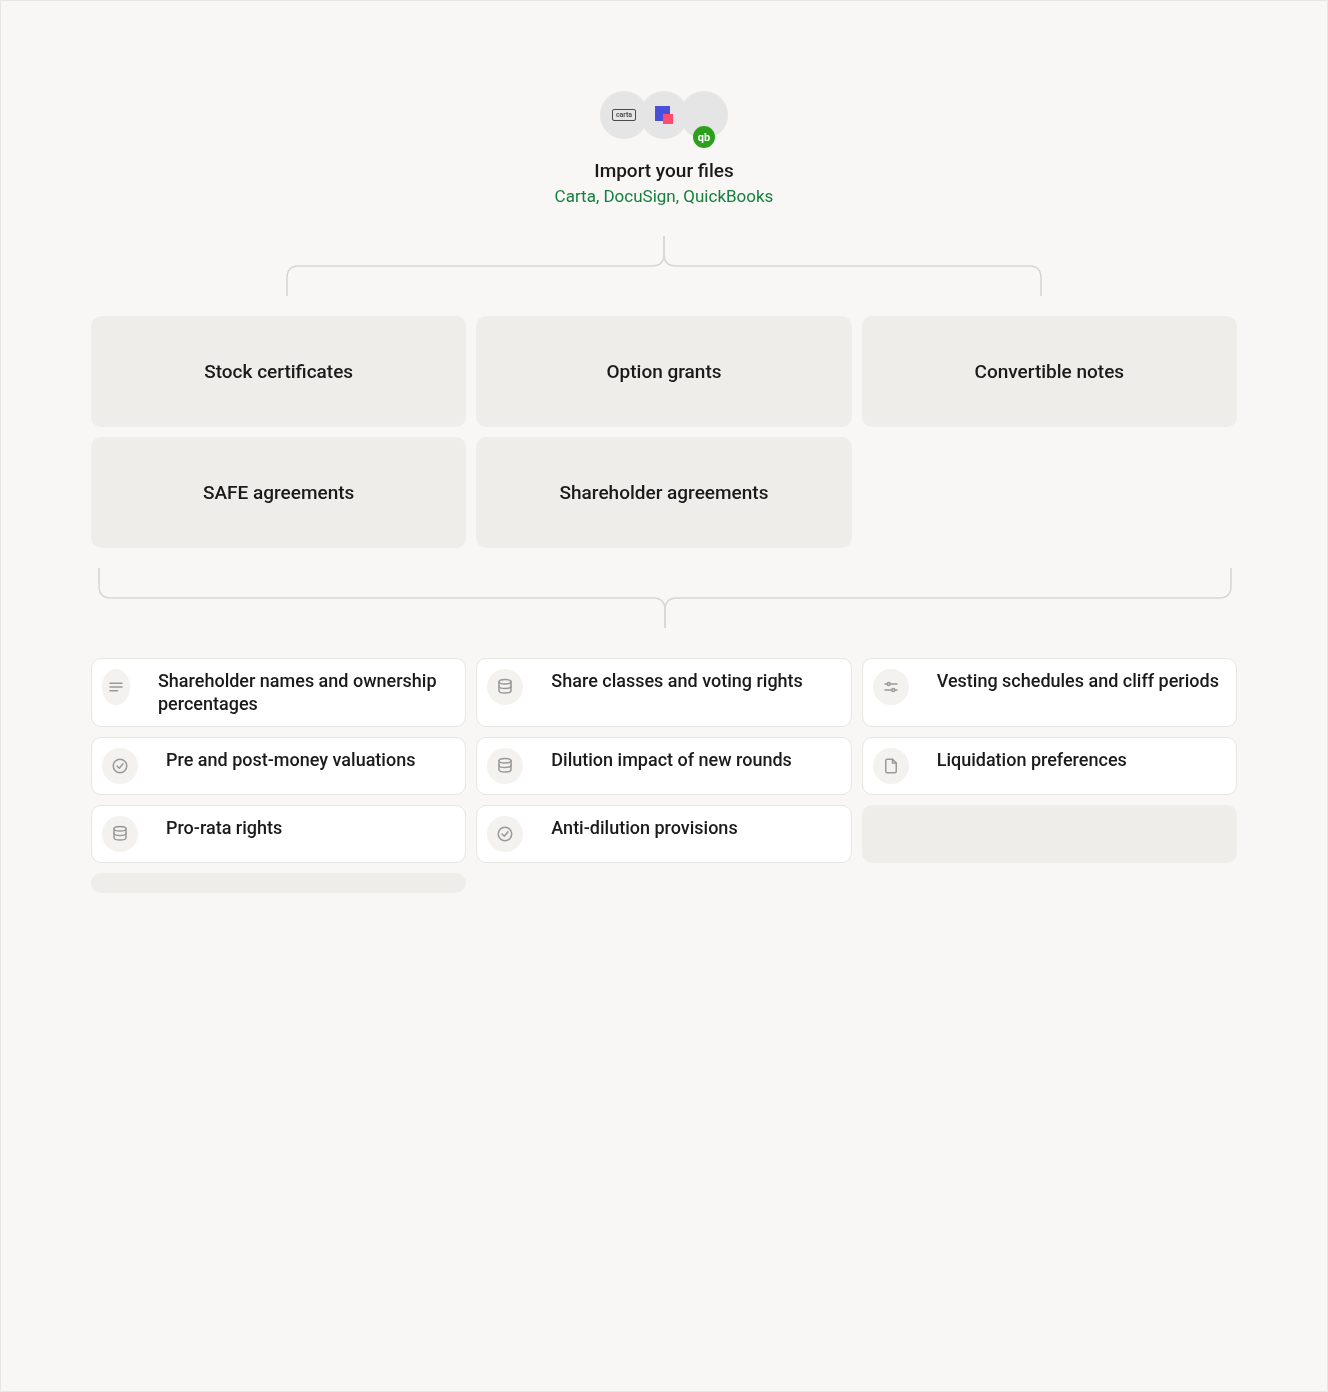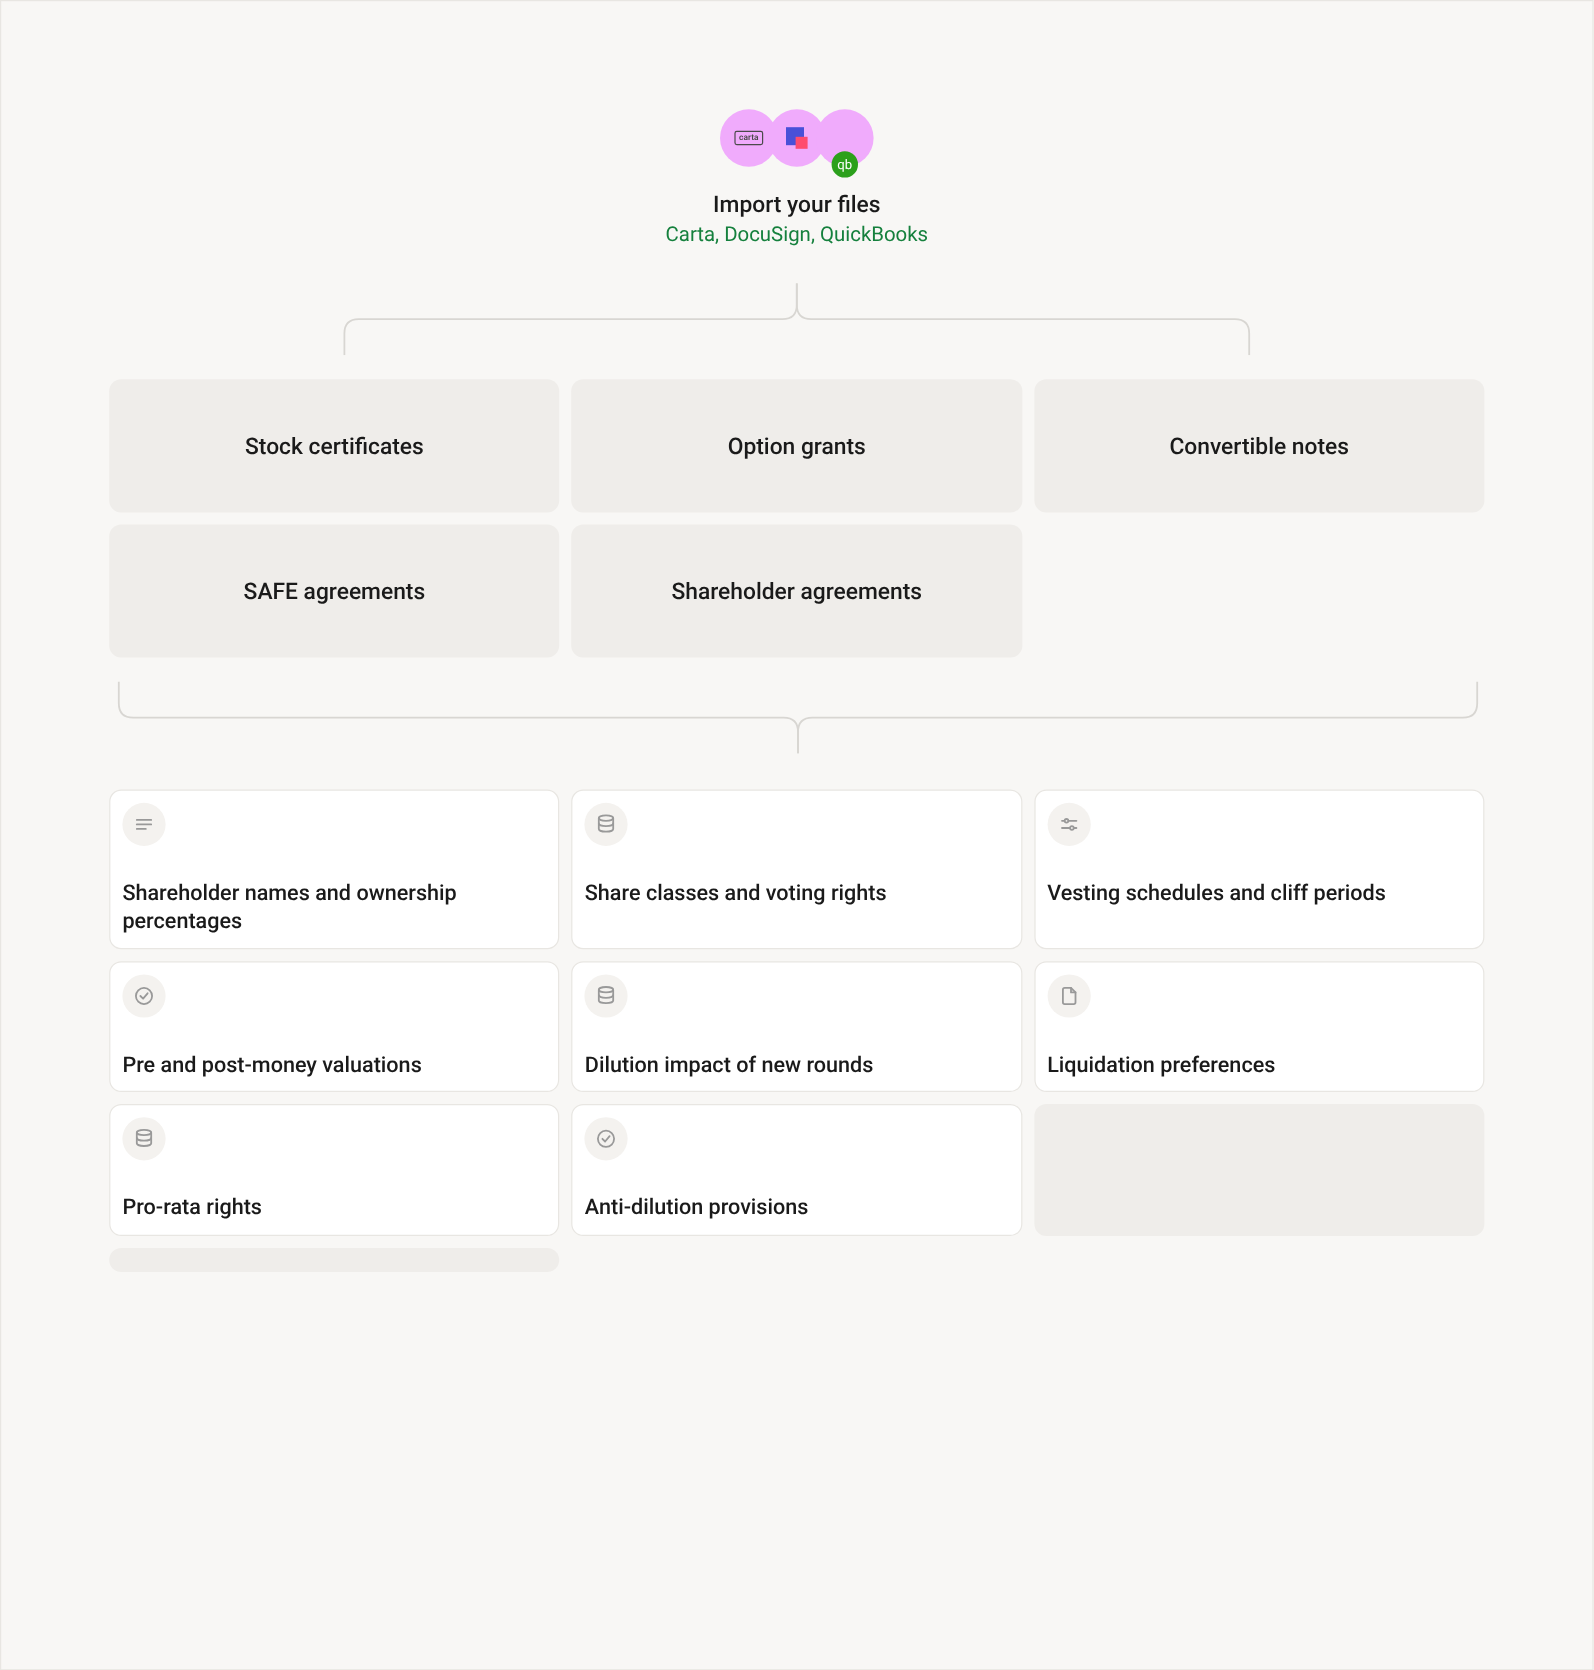--- a/index.html
+++ b/index.html
@@ -26,21 +26,21 @@
     .logo-row {
       display: flex;
       justify-content: center;
       gap: 0px;
       margin-bottom: 20px;
     }
     .logo-circle {
       width: 48px;
       height: 48px;
       border-radius: 50%;
-      background: #f0abfc;
+      background: #e5e5e5;
       display: flex;
       align-items: center;
       justify-content: center;
       margin: 0 -4px;
     }
     .carta-logo {
       width: 24px;
       height: 12px;
       border: 1.5px solid #4a4a4a;
       border-radius: 2px;
@@ -77,21 +77,21 @@
     .qb-logo {
       width: 22px;
       height: 22px;
       border-radius: 50%;
       background: #2ca01c;
       color: #fff;
       display: flex;
       align-items: center;
       justify-content: center;
       font-size: 11px;
-      font-weight: 400;
+      font-weight: 700;
       margin-top: 44px;
     }
     .title {
       font-size: 19px;
       font-weight: 500;
       color: #1a1a1a;
       margin-bottom: 4px;
     }
     .subtitle {
       font-size: 17px;
@@ -121,21 +121,21 @@
       font-size: 19px;
       font-weight: 500;
       color: #1a1a1a;
     }
     .info-card {
       background: #fff;
       border: 1px solid #e8e6e2;
       border-radius: 10px;
       padding: 10px;
       display: flex;
-      flex-direction: column;
+      flex-direction: row;
       gap: 28px;
     }
     .info-card.empty {
       background: #efedea;
       border: none;
     }
     .icon-circle {
       width: 36px;
       height: 36px;
       border-radius: 50%;

